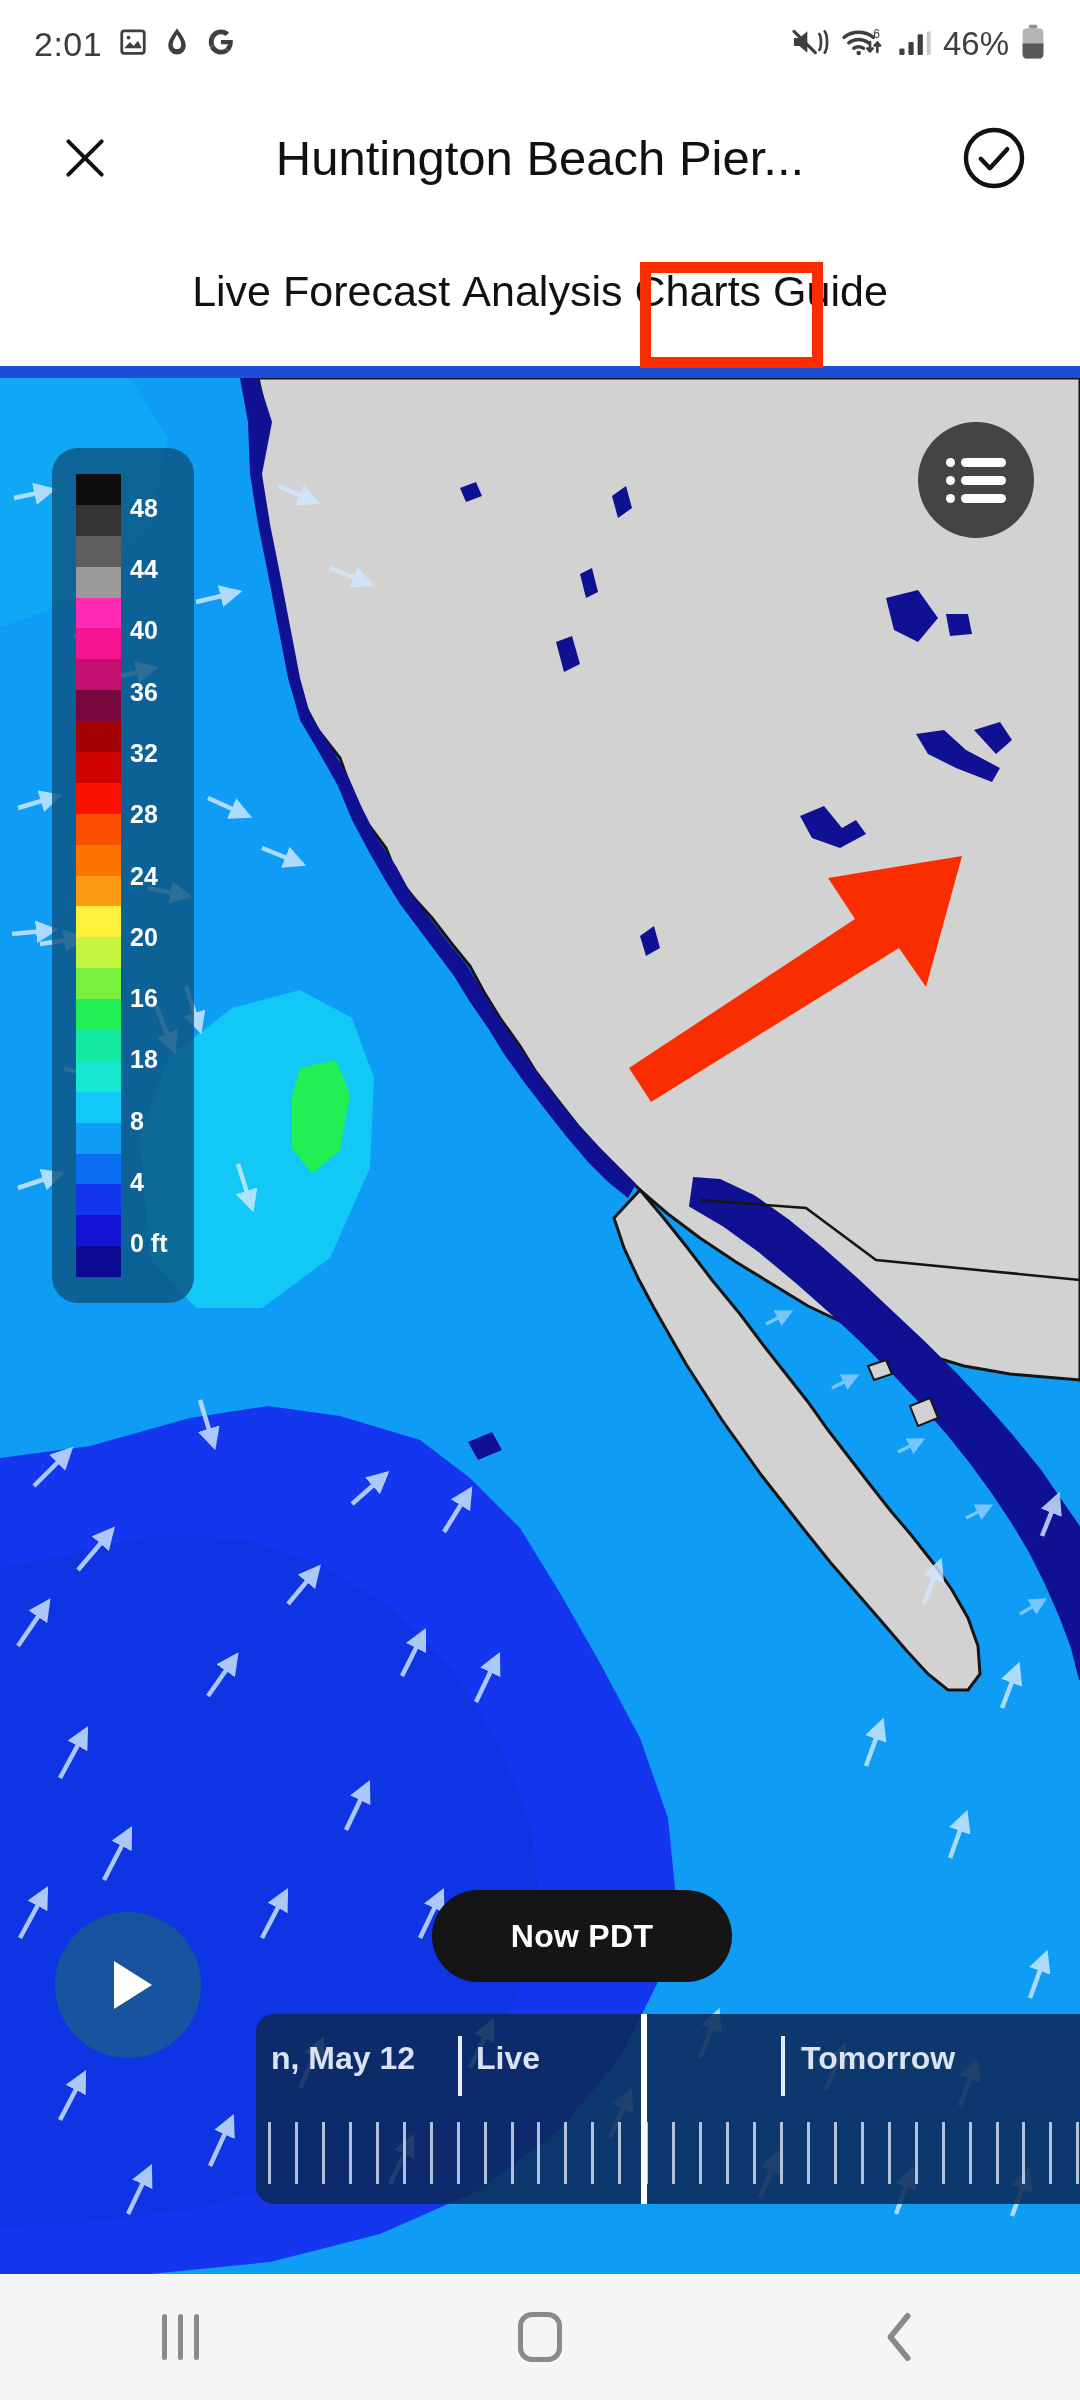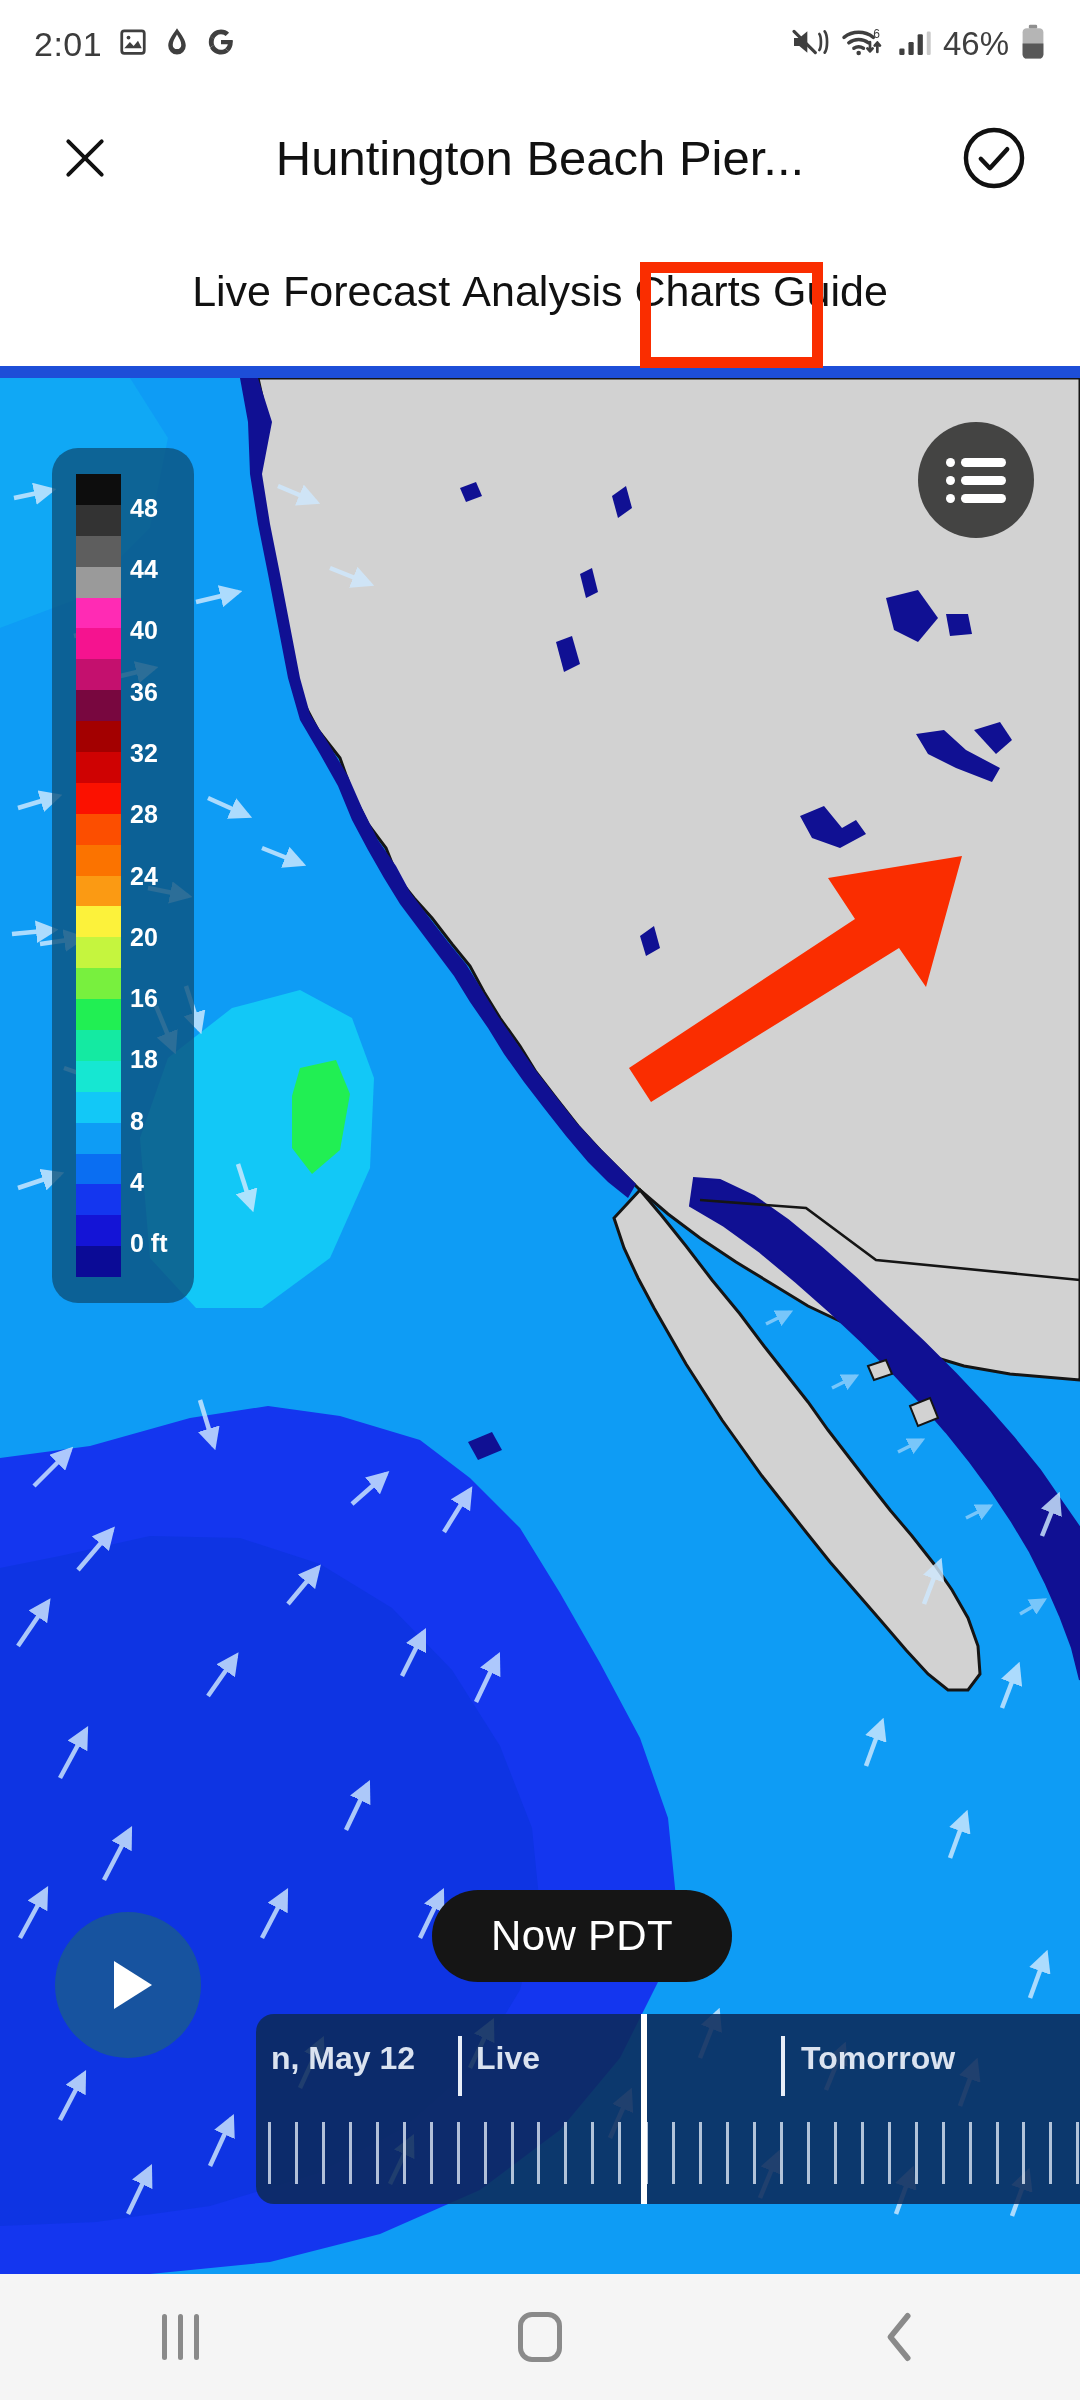--- a/index.html
+++ b/index.html
@@ -66,21 +66,21 @@
   .fab-line { height:9px; border-radius:5px; background:#fff; flex:1 1 auto; }
 
   
   .annot-arrow { position:absolute; left:0; top:0; width:1080px; height:1896px;
     z-index:30; pointer-events:none; }
 
   
   .now-pill { position:absolute; left:432px; top:1512px; width:300px; height:92px;
     background:#151515; border-radius:46px; display:flex; align-items:center;
     justify-content:center; z-index:15; cursor:pointer; }
-  .now-pill span { color:#fff; font-size:42px; font-weight:normal; letter-spacing:.3px; }
+  .now-pill span { color:#fff; font-size:32px; font-weight:bold; letter-spacing:.3px; }
 
   
   .play-btn { position:absolute; left:55px; top:1534px; width:146px; height:146px;
     border-radius:50%; background:#17539f; display:flex; align-items:center;
     justify-content:center; z-index:15; cursor:pointer; }
   .play-tri { width:0; height:0; margin-left:10px;
     border-left:38px solid #ffffff; border-top:24px solid transparent;
     border-bottom:24px solid transparent; }
 
   

